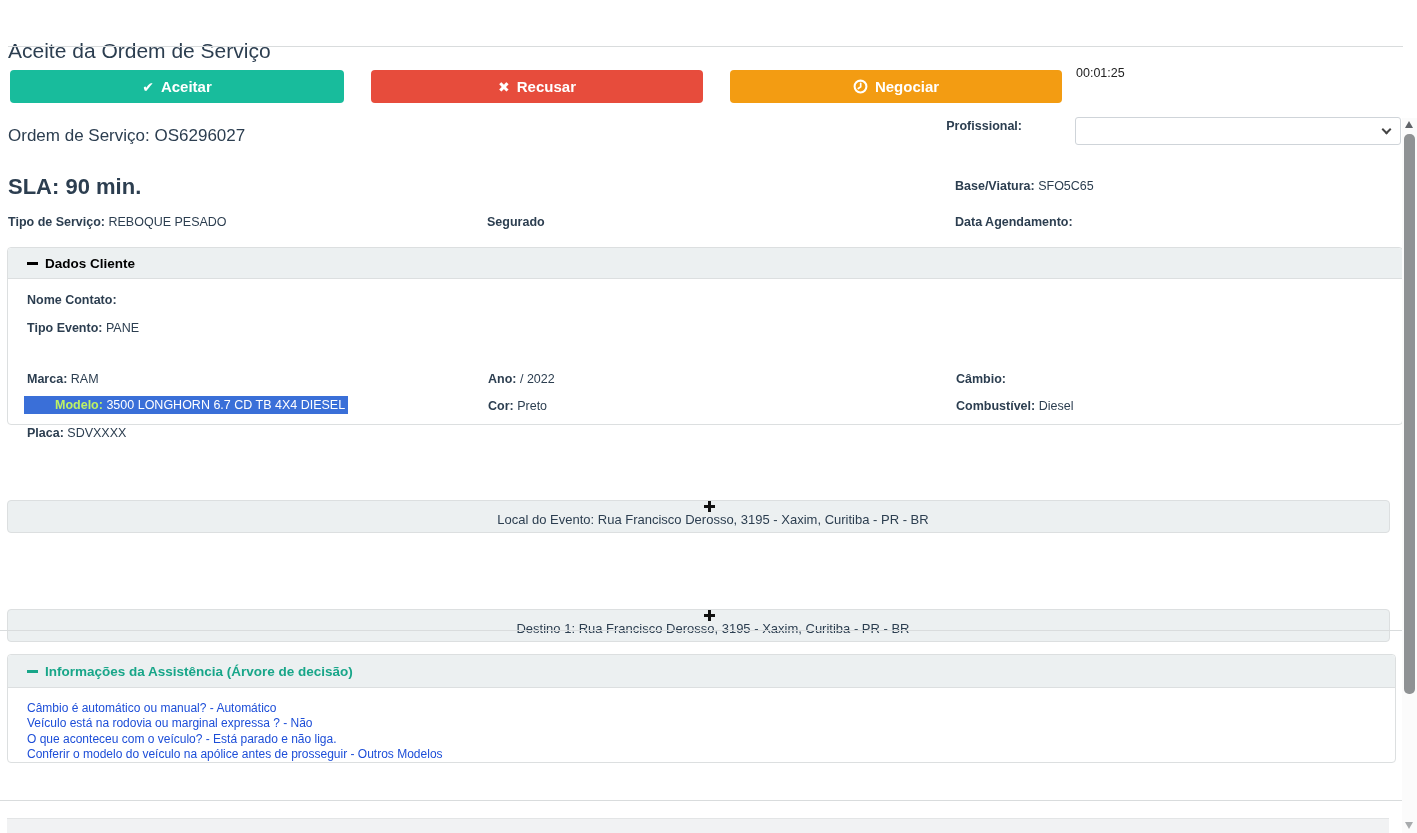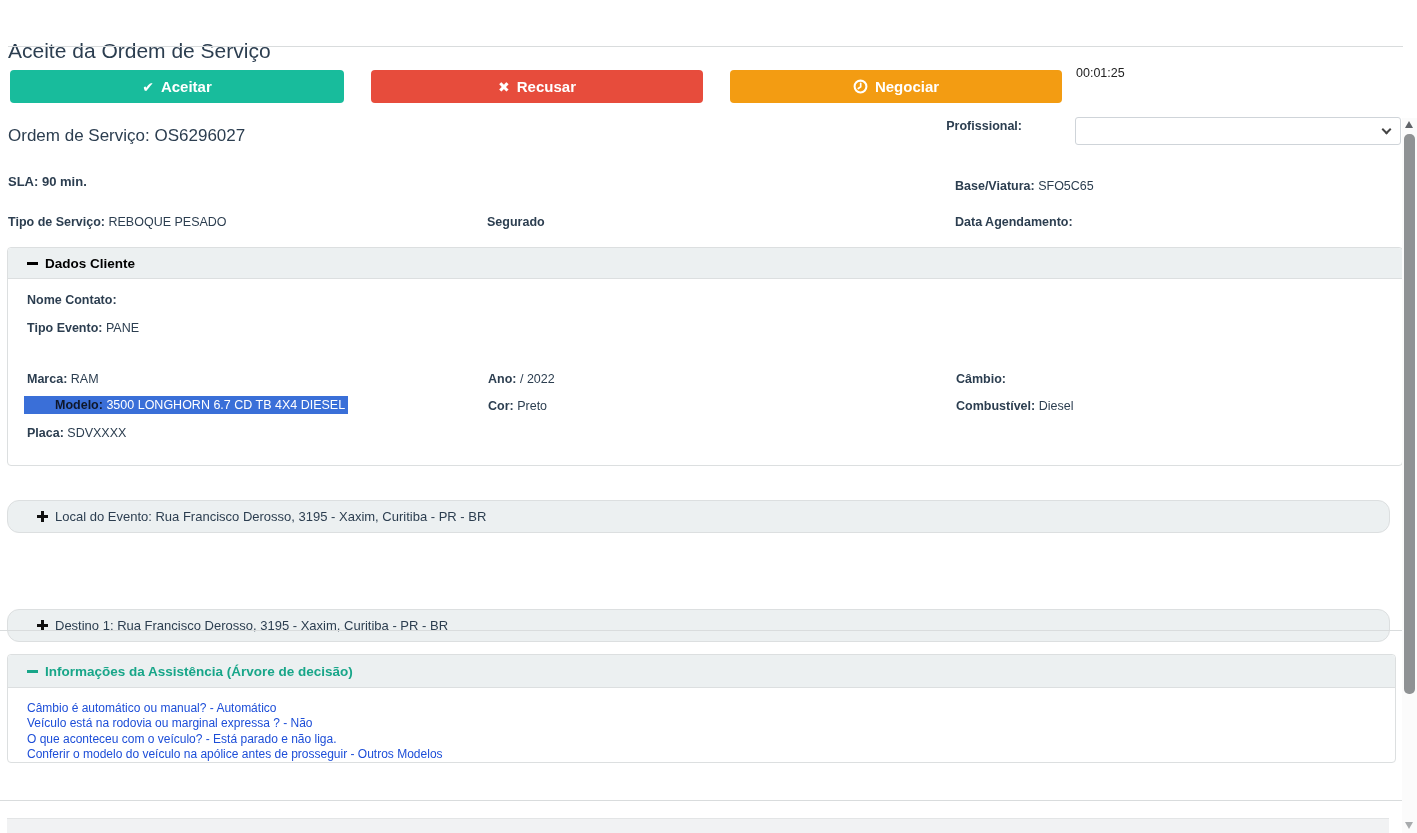--- a/index.html
+++ b/index.html
@@ -26,42 +26,42 @@
 
   .prof-label { position:absolute; left:880px; top:119px; width:142px; text-align:right;
                 font-size:12.5px; font-weight:700; }
   .prof-select-wrap { position:absolute; left:1075px; top:117px; width:326px; height:28px; }
   .prof-select { width:100%; height:100%; border:1px solid #cfd4d9; border-radius:3px; background:#fff;
                  -webkit-appearance:none; appearance:none; font-family:inherit; font-size:13px;
                  padding:0 28px 0 8px; color:#2c3e50; }
   .chev { position:absolute; right:11px; top:9px; width:7px; height:7px; pointer-events:none;
           border-right:2px solid #444; border-bottom:2px solid #444; transform:rotate(45deg); }
 
-  .sla { position:absolute; left:8px; top:174px; font-size:13px; font-weight:700; }
+  .sla { position:absolute; left:8px; top:174px; font-size:22px; font-weight:700; }
 
   .field { position:absolute; font-size:12.5px; white-space:nowrap; }
   .lbl { font-weight:700; }
 
   .panel { position:absolute; background:#fff; border:1px solid #dcdfe0; border-radius:4px; }
   .panel-heading { background:#ecf0f1; border-bottom:1px solid #dcdfe0; border-radius:4px 4px 0 0;
                    display:flex; align-items:center; padding-left:19px; font-size:13.5px; cursor:pointer; }
-  .bar { position:absolute; background:#ecf0f1; border:1px solid #dcdfe0; border-radius:12px;
-         display:flex; align-items:center; padding-left:29px; font-size:13px; cursor:pointer; }
+  .bar { position:absolute; background:#ecf0f1; border:1px solid #dcdfe0; border-radius:4px;
+         display:flex; align-items:center; padding-left:29px; font-size:13px; cursor:pointer;flex-direction:column; }
 
   .icon-minus { display:inline-block; width:11px; height:11px; position:relative; margin-right:7px; }
   .icon-minus::before { content:""; position:absolute; left:0; top:4px; width:11px; height:3px; background:currentColor; }
   .icon-plus { display:inline-block; width:11px; height:11px; position:relative; margin-right:7px; }
   .icon-plus::before { content:""; position:absolute; left:0; top:4px; width:11px; height:3px; background:currentColor; }
   .icon-plus::after  { content:""; position:absolute; left:4px; top:0; width:3px; height:11px; background:currentColor; }
 
-  .client-panel { left:7px; top:247px; width:1396px; height:219px; }
+  .client-panel { left:7px; top:247px; width:1396px; height:178px; }
   .client-panel .panel-heading { height:31px; color:#000; font-weight:700; }
 
   .model-highlight { background:#3a6fd8; color:#fff; padding:2px 3px; margin-left:-3px; }
-  .model-highlight .lbl { color:#0f172a;padding-left:28px; }
+  .model-highlight .lbl { color:#bef264;padding-left:28px; }
 
   .loc-bar { left:7px; top:500px; width:1383px; height:33px; }
   .dest-bar { left:7px; top:565px; width:1383px; height:33px;margin-top:44px; }
   .bar .bar-text { color:#2c3e50; }
   .bar .icon-plus { color:#111; }
 
   .assist-panel { left:7px; top:654px; width:1389px; height:109px; }
   .assist-panel .panel-heading { height:33px; color:#18a689; font-weight:700; }
   .assist-body { padding:13px 0 0 19px; font-size:12px; line-height:15.4px; color:#1d4ed8; }
 

